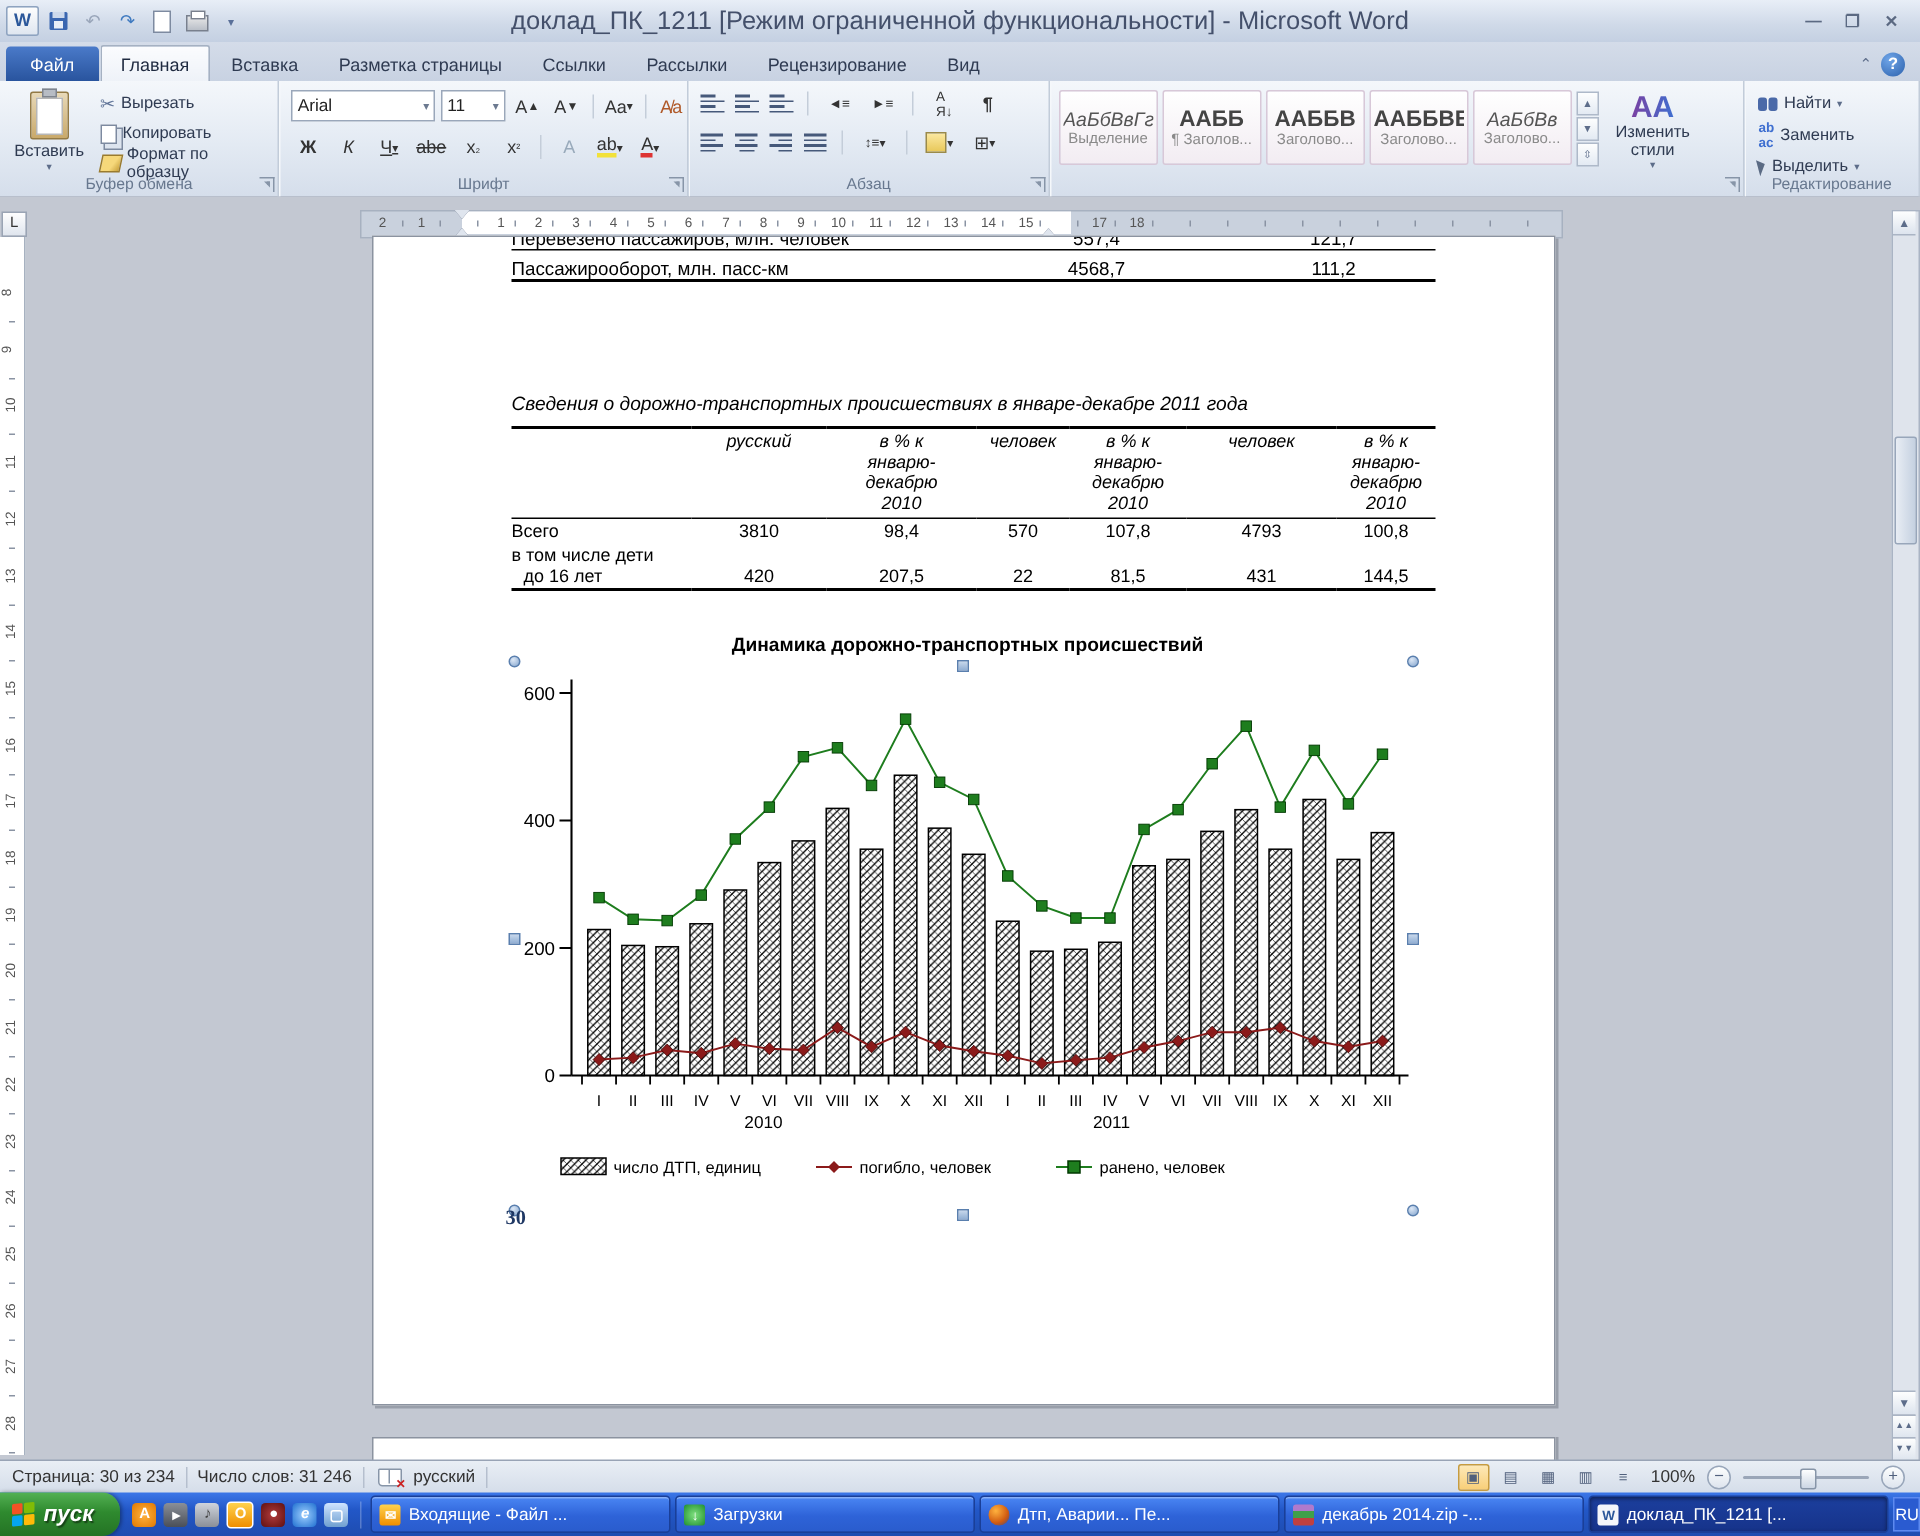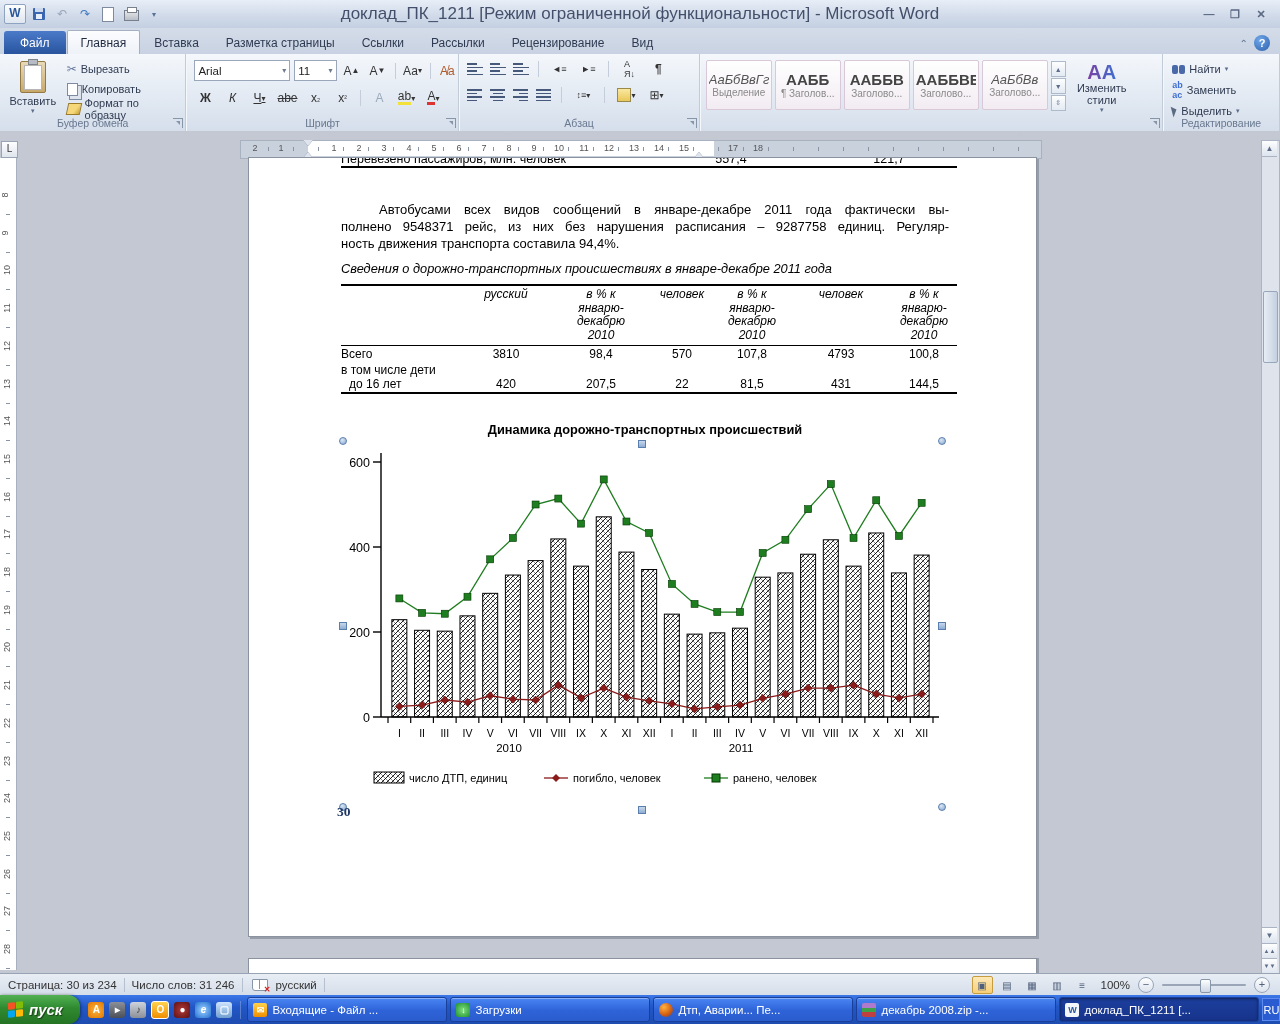--- a/index.html
+++ b/index.html
@@ -506,25 +506,25 @@
         </div>
       </div>
 
     <div class="page">
       <div class="toptable" id="toptable">
           <div class="ttrow">
             <span class="c0">Перевезено пассажиров, млн. человек</span>
             <span class="c1">557,4</span>
             <span class="c2">121,7</span>
           </div>
-        </div>
-      <div class="para" id="para">
-          <div>Автобусами всех видов сообщений в январе-декабре 2011 года фактически вы-</div>
-          <div>полнено 9548371 рейс, из них без нарушения расписания – 9287758 единиц. Регуляр-</div>
-          <div>ность движения транспорта составила 94,4%.</div>
+          <div class="ttrow">
+            <span class="c0">Пассажирооборот, млн. пасс-км</span>
+            <span class="c1">4568,7</span>
+            <span class="c2">111,2</span>
+          </div>
         </div>
       <div class="caption">Сведения о дорожно-транспортных происшествиях в январе-декабре 2011 года</div>
       <div class="acct" id="acctable">
           <table>
             <colgroup>
               <col style="width:120px">
               <col style="width:90px">
               <col style="width:100px">
               <col style="width:62px">
               <col style="width:78px">
@@ -789,21 +789,21 @@
         <div class="taskbtn">
           <span class="tbicon" style="background: radial-gradient(rgb(127, 224, 127), rgb(31, 143, 47));">↓</span>
           <span>Загрузки</span>
         </div>
         <div class="taskbtn">
           <span class="tbicon" style="background: radial-gradient(circle at 35% 30%, rgb(255, 178, 62), rgb(208, 90, 16) 60%, rgb(42, 74, 154)); border-radius: 50%;"></span>
           <span>Дтп, Аварии... Пе...</span>
         </div>
         <div class="taskbtn">
           <span class="tbicon" style="background: linear-gradient(rgb(176, 122, 204) 33%, rgb(63, 160, 74) 33%, rgb(63, 160, 74) 66%, rgb(192, 64, 64) 66%);"></span>
-          <span>декабрь 2008.zip -...</span>
+          <span>декабрь 2014.zip -...</span>
         </div>
         <div class="taskbtn active">
           <span class="tbicon" style="background: rgb(244, 246, 250); color: rgb(43, 87, 154);">W</span>
           <span>доклад_ПК_1211 [...</span>
         </div>
       </div>
     <div class="langbox">RU</div>
 
   </div>
 </div>

